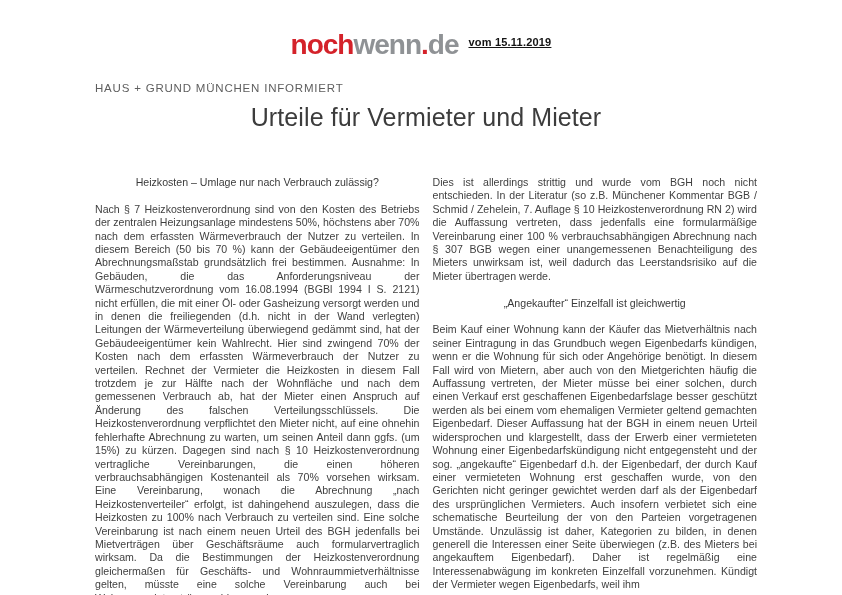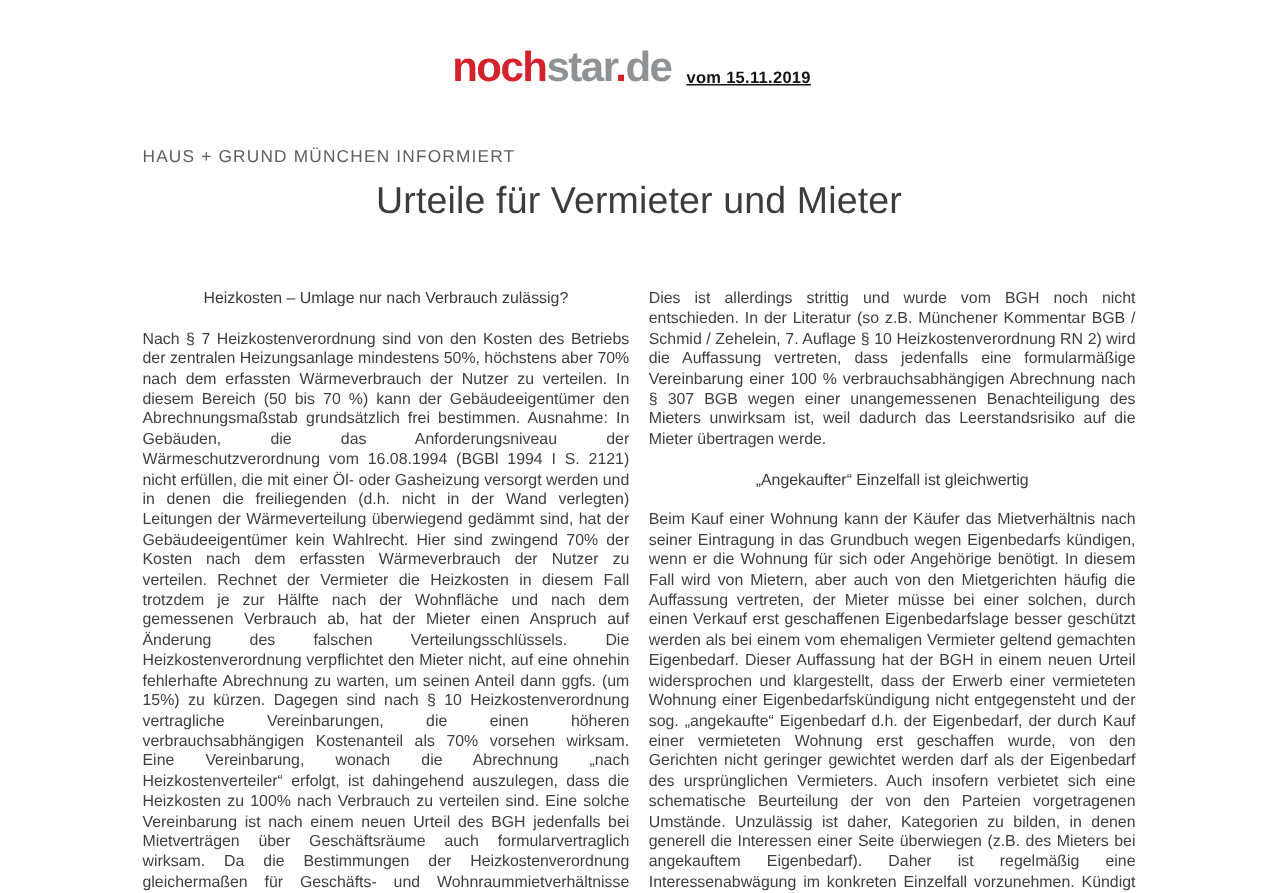--- a/index.html
+++ b/index.html
@@ -35,29 +35,29 @@
     white-space: nowrap;
   }
   .logo .lg-red  { color: #d4222a; }
   .logo .lg-gray { color: #8f9295; }
   .pub-date {
     font-size: 11px;
     font-weight: 700;
     color: #141414;
     text-decoration: underline;
     letter-spacing: 0.2px;
-    margin-bottom: 1px;
+    margin-bottom: 11px;
     white-space: nowrap;
   }
   
   .article {
     padding: 0 85px 0 95px;
   }
   .eyebrow {
-    margin-top: 40px;
+    margin-top: 23px;
     font-size: 11.5px;
     color: #5e5e5e;
     letter-spacing: 0.8px;
   }
   .title {
     margin: 9px 0 0 0;
     font-size: 25px;
     font-weight: 400;
     color: #3c3c3c;
     letter-spacing: 0.1px;
@@ -86,21 +86,21 @@
     text-align: center;
     color: #3a3a3a;
   }
 </style>
 </head>
 <body>
 
 <div class="page">
 
   <header class="masthead">
-    <div class="logo"><span class="lg-red">noch</span><span class="lg-gray">star</span><span class="lg-red">.</span><span class="lg-gray">de</span></div>
+    <div class="logo"><span class="lg-red">noch</span><span class="lg-gray">wenn</span><span class="lg-red">.</span><span class="lg-gray">de</span></div>
     <div class="pub-date">vom 15.11.2019</div>
   </header>
 
   <div class="article">
     <div class="eyebrow">HAUS + GRUND MÜNCHEN INFORMIERT</div>
     <h1 class="title">Urteile für Vermieter und Mieter</h1>
 
     <div class="columns">
       <div class="col">
         <p class="subhead">Heizkosten – Umlage nur nach Verbrauch zulässig?</p>

